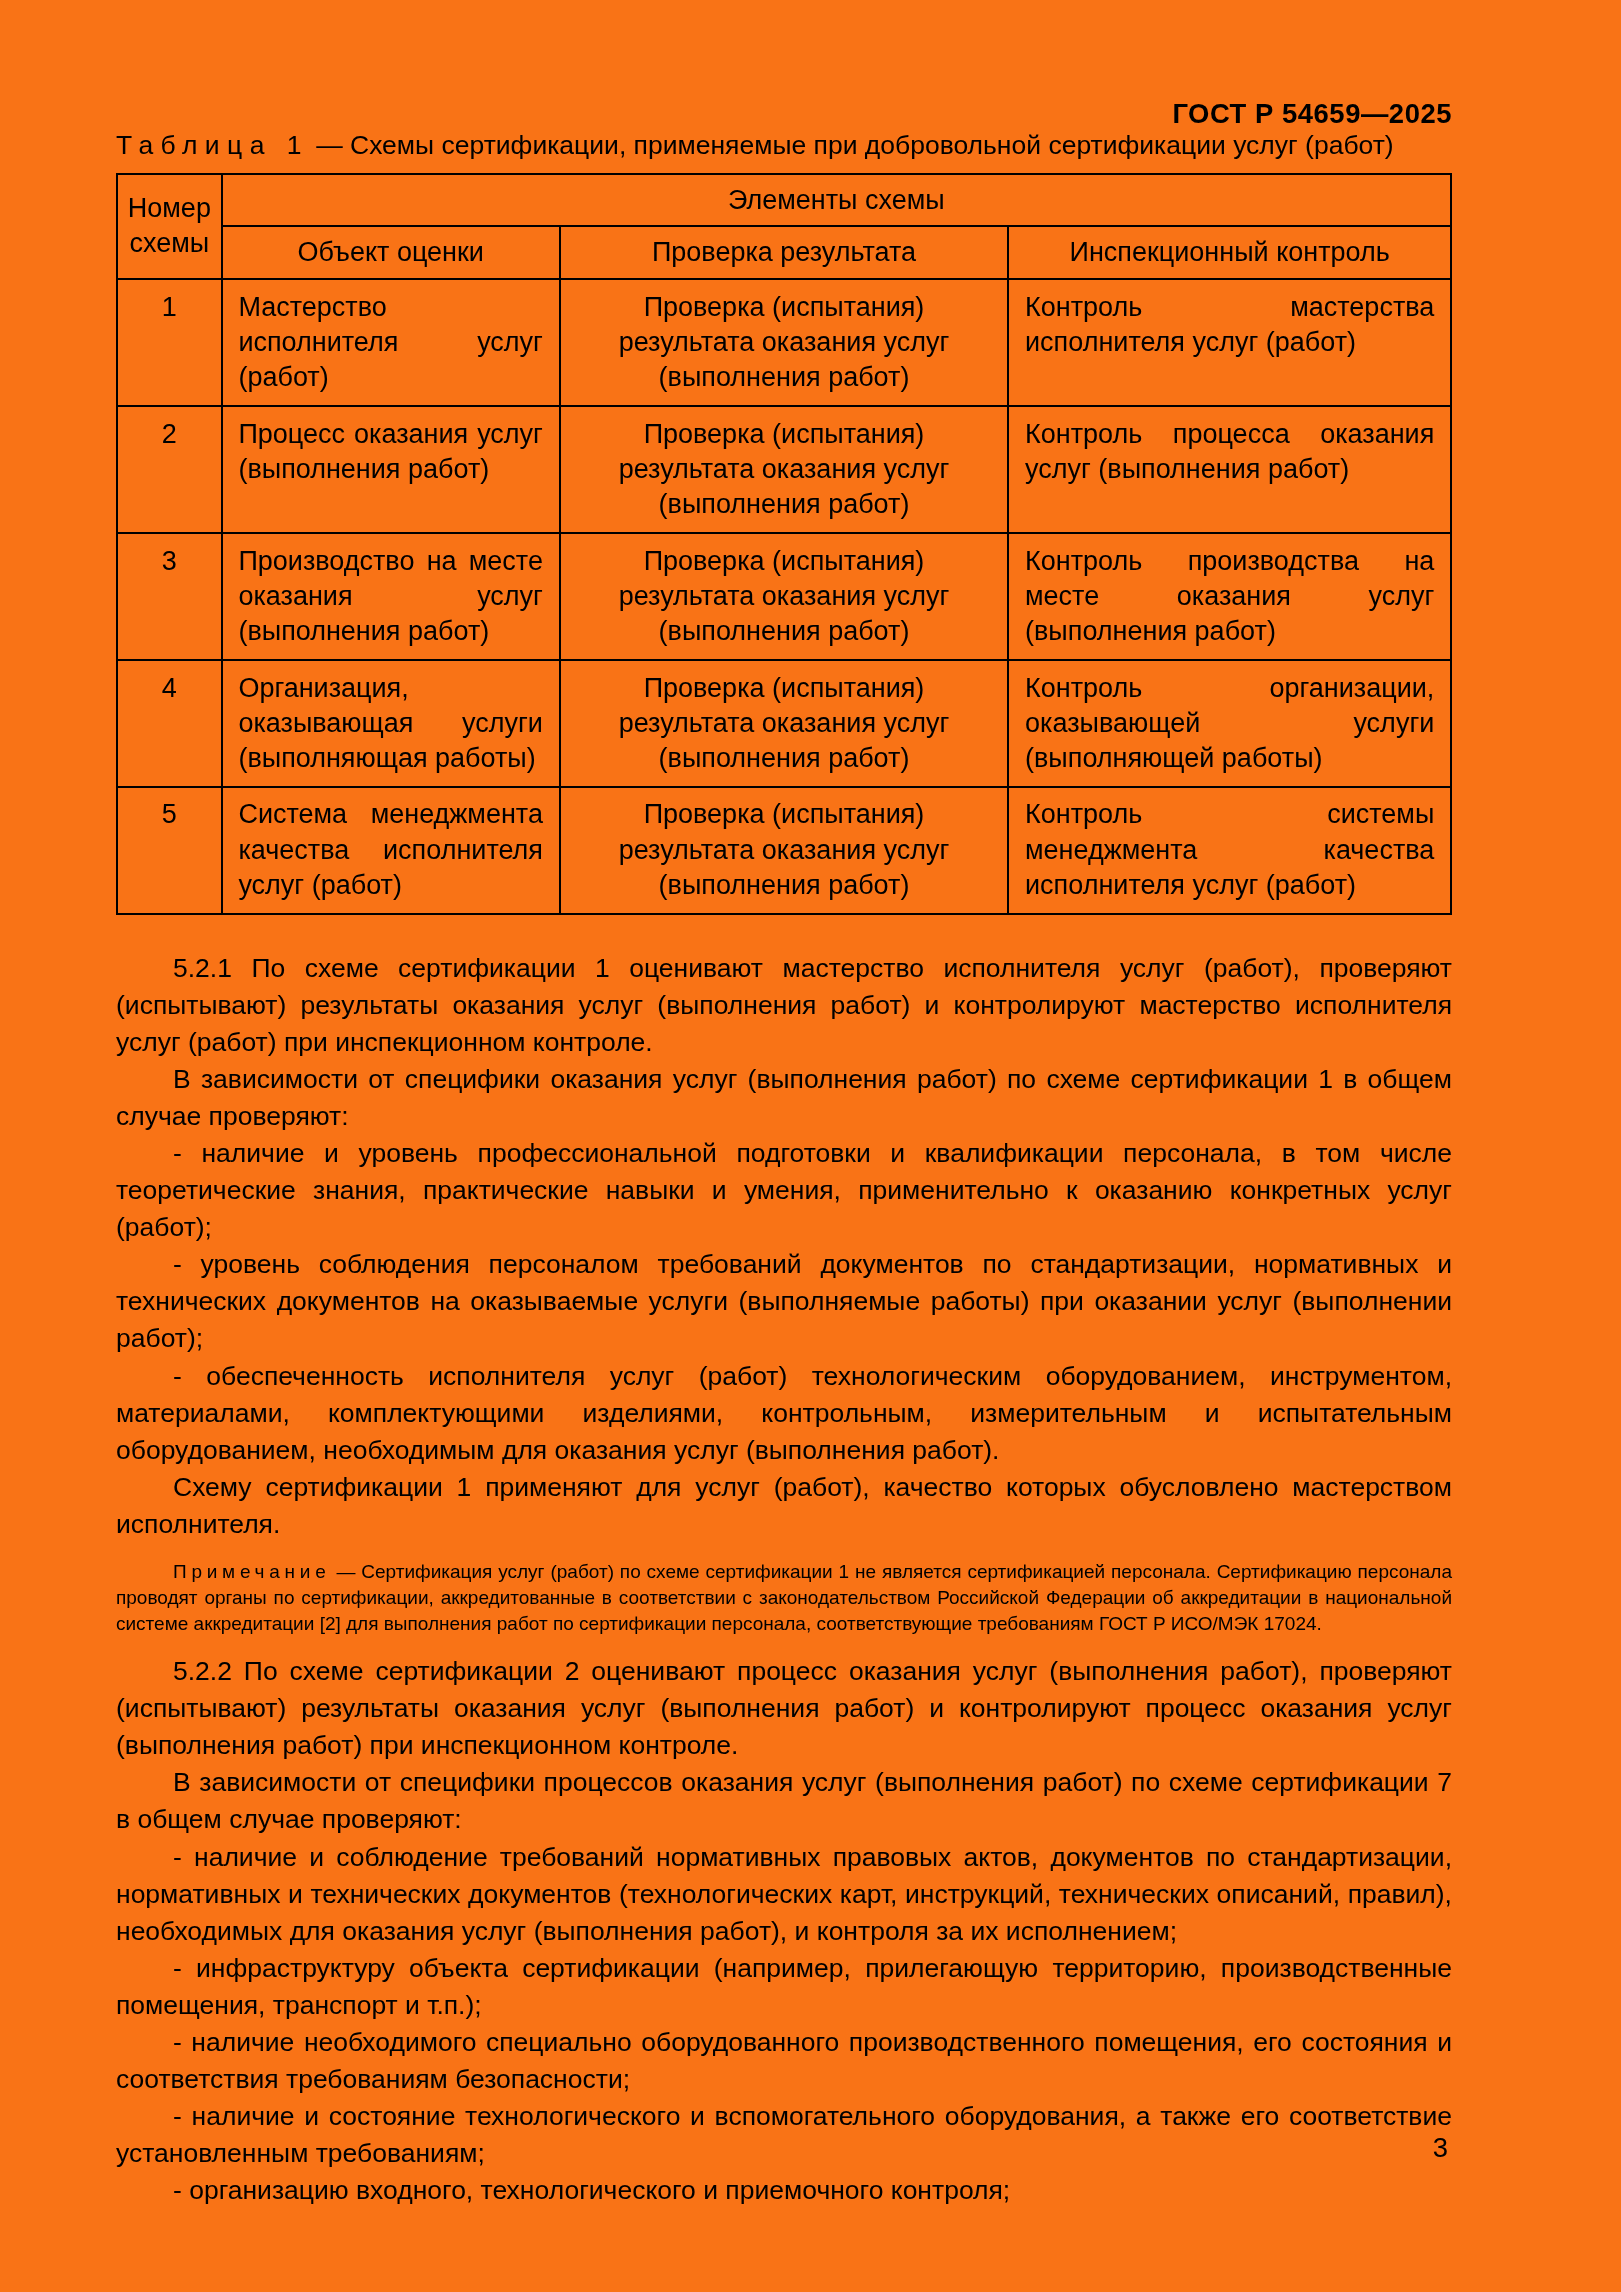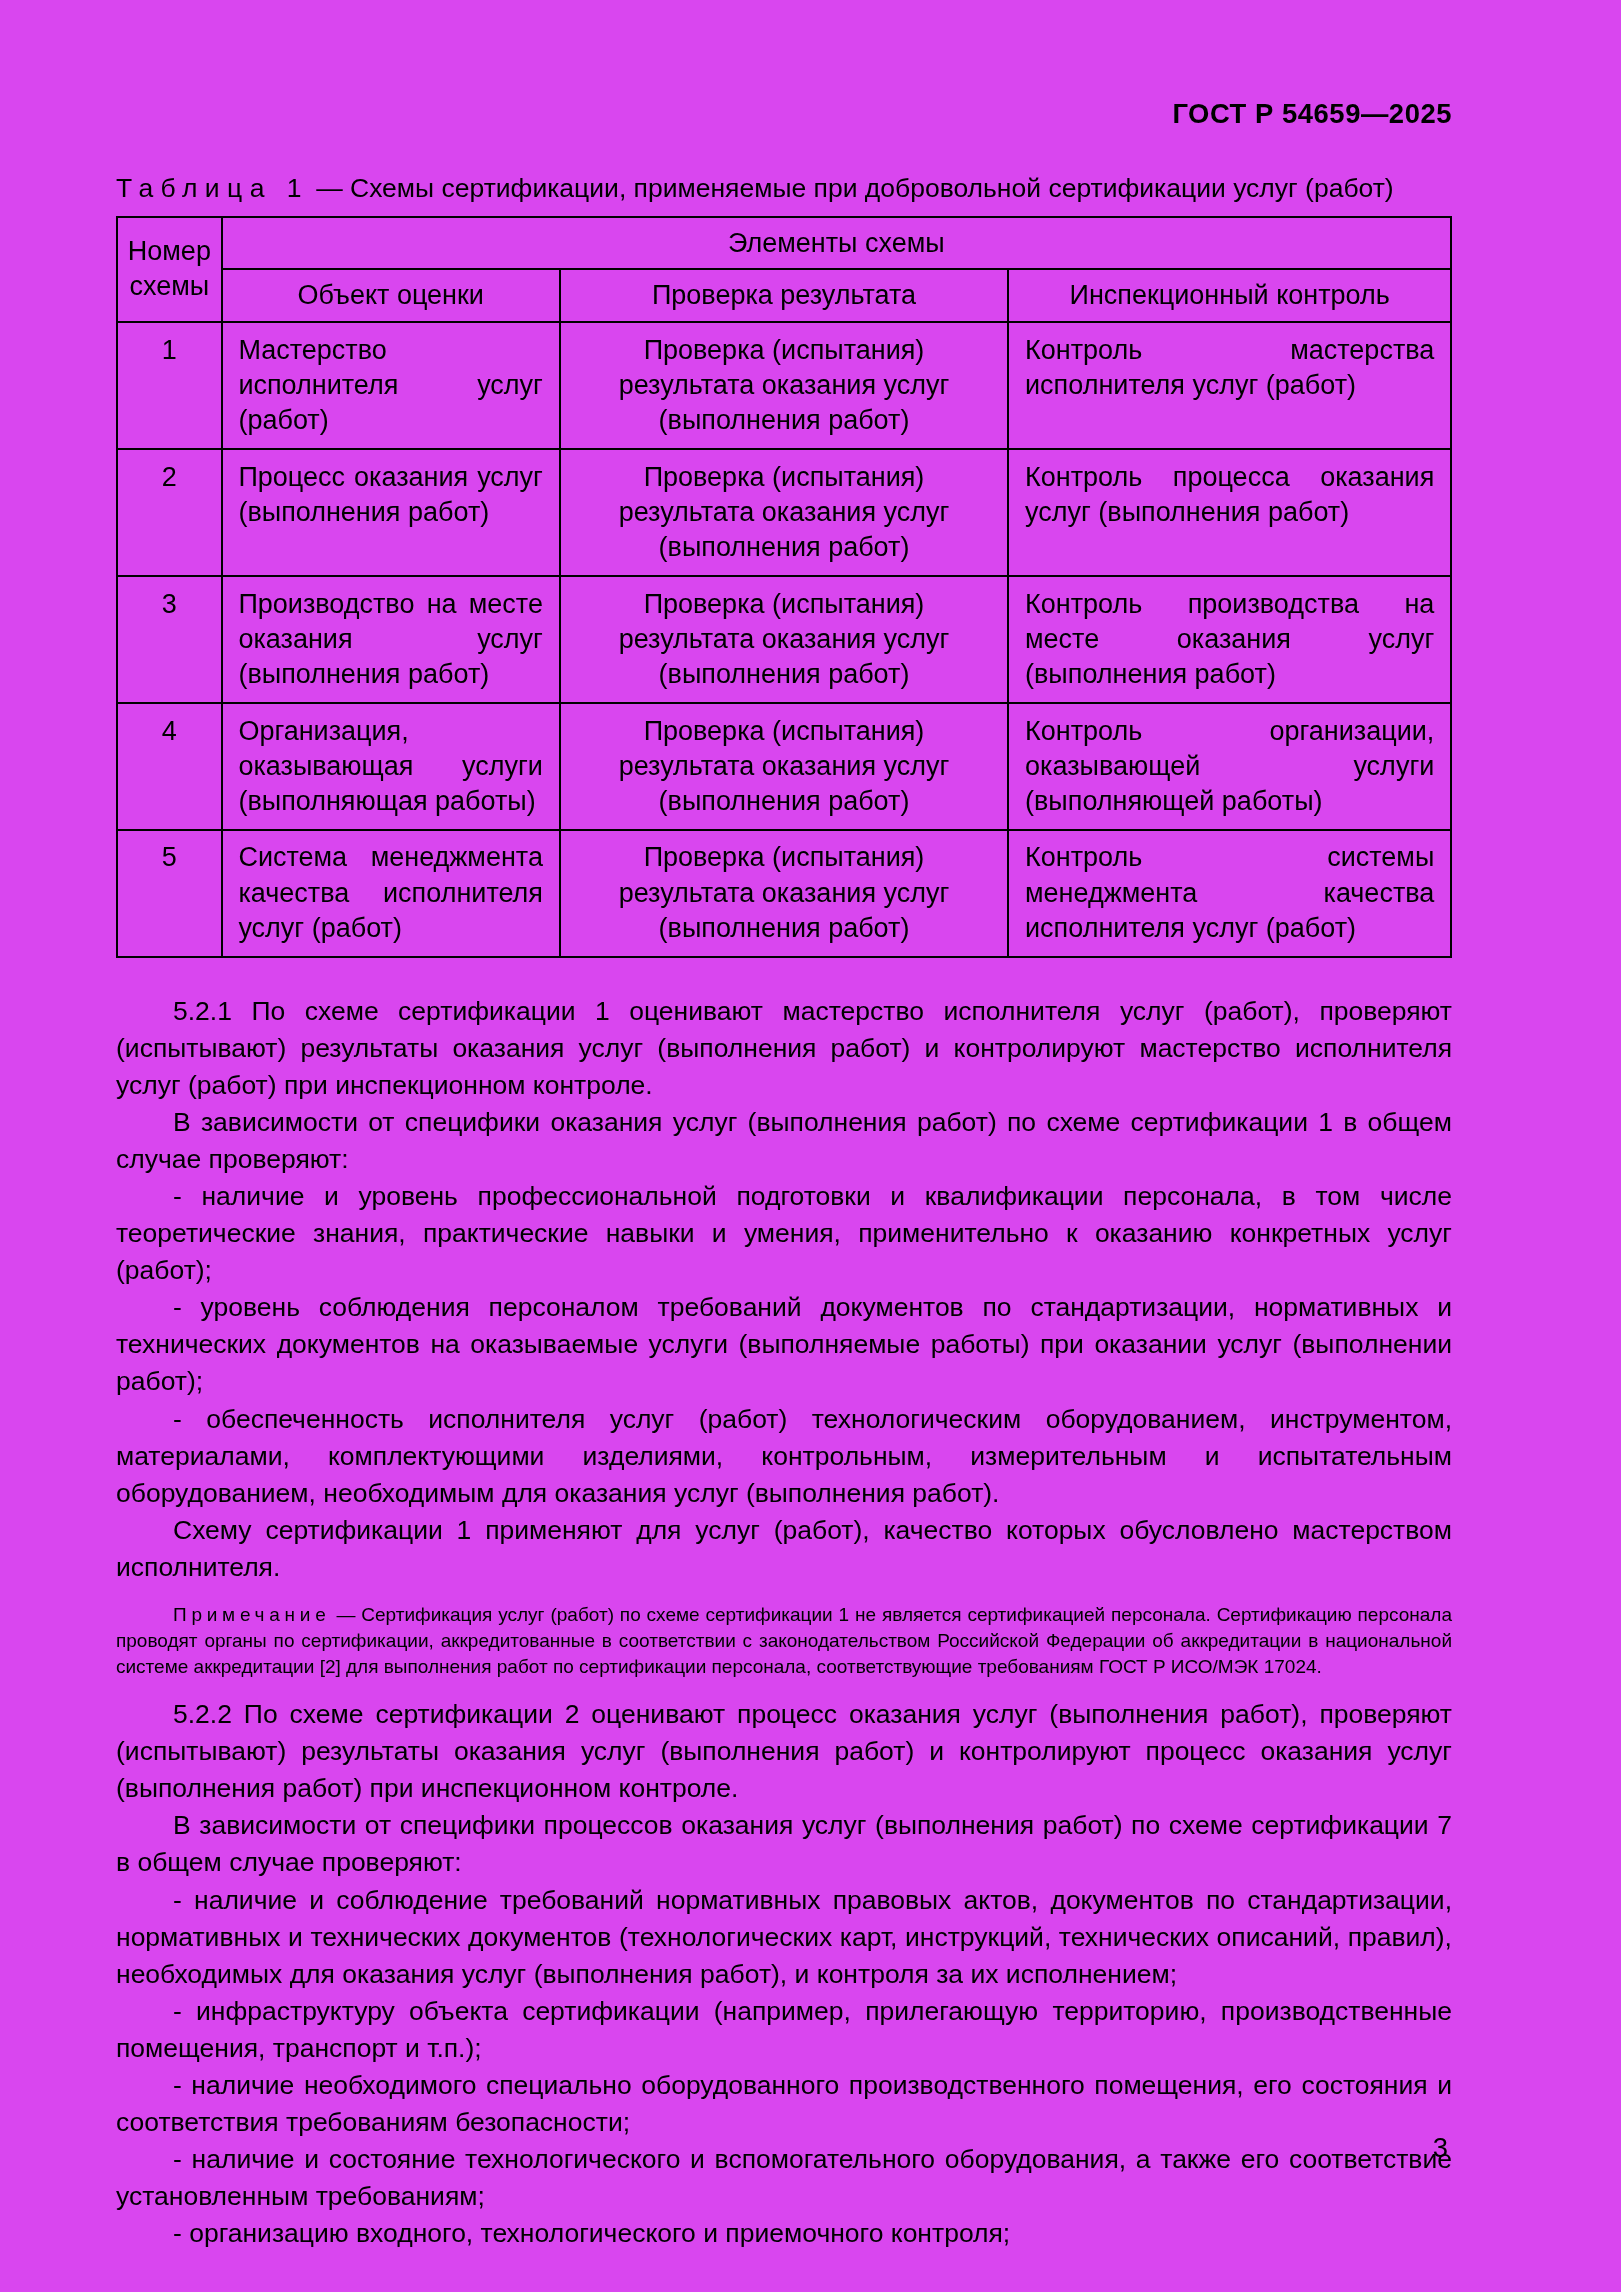--- a/index.html
+++ b/index.html
@@ -5,32 +5,31 @@
   * { margin: 0; padding: 0; box-sizing: border-box; }
   html, body { background: #ffffff; }
   body {
     font-family: "Liberation Sans", sans-serif;
     color: #000000;
   }
   .page {
     position: relative;
     width: 1621px;
     height: 2293px;
-    background: #d946ef;
+    background: #f97316;
     padding: 98px 169px 9px 116px;
     overflow: hidden;
   }
   .doc-header {
     text-align: right;
     font-weight: bold;
     font-size: 27.4px;
     letter-spacing: 0.02em;
   }
   .table-caption {
-    margin-top: 43px;
     font-size: 26.5px;
   }
   .spaced { letter-spacing: 0.28em; }
   .note-spaced { letter-spacing: 0.25em; }
 
   table.cert-table {
     width: 100%;
     border-collapse: collapse;
     margin-top: 11.8px;
     font-size: 27px;

